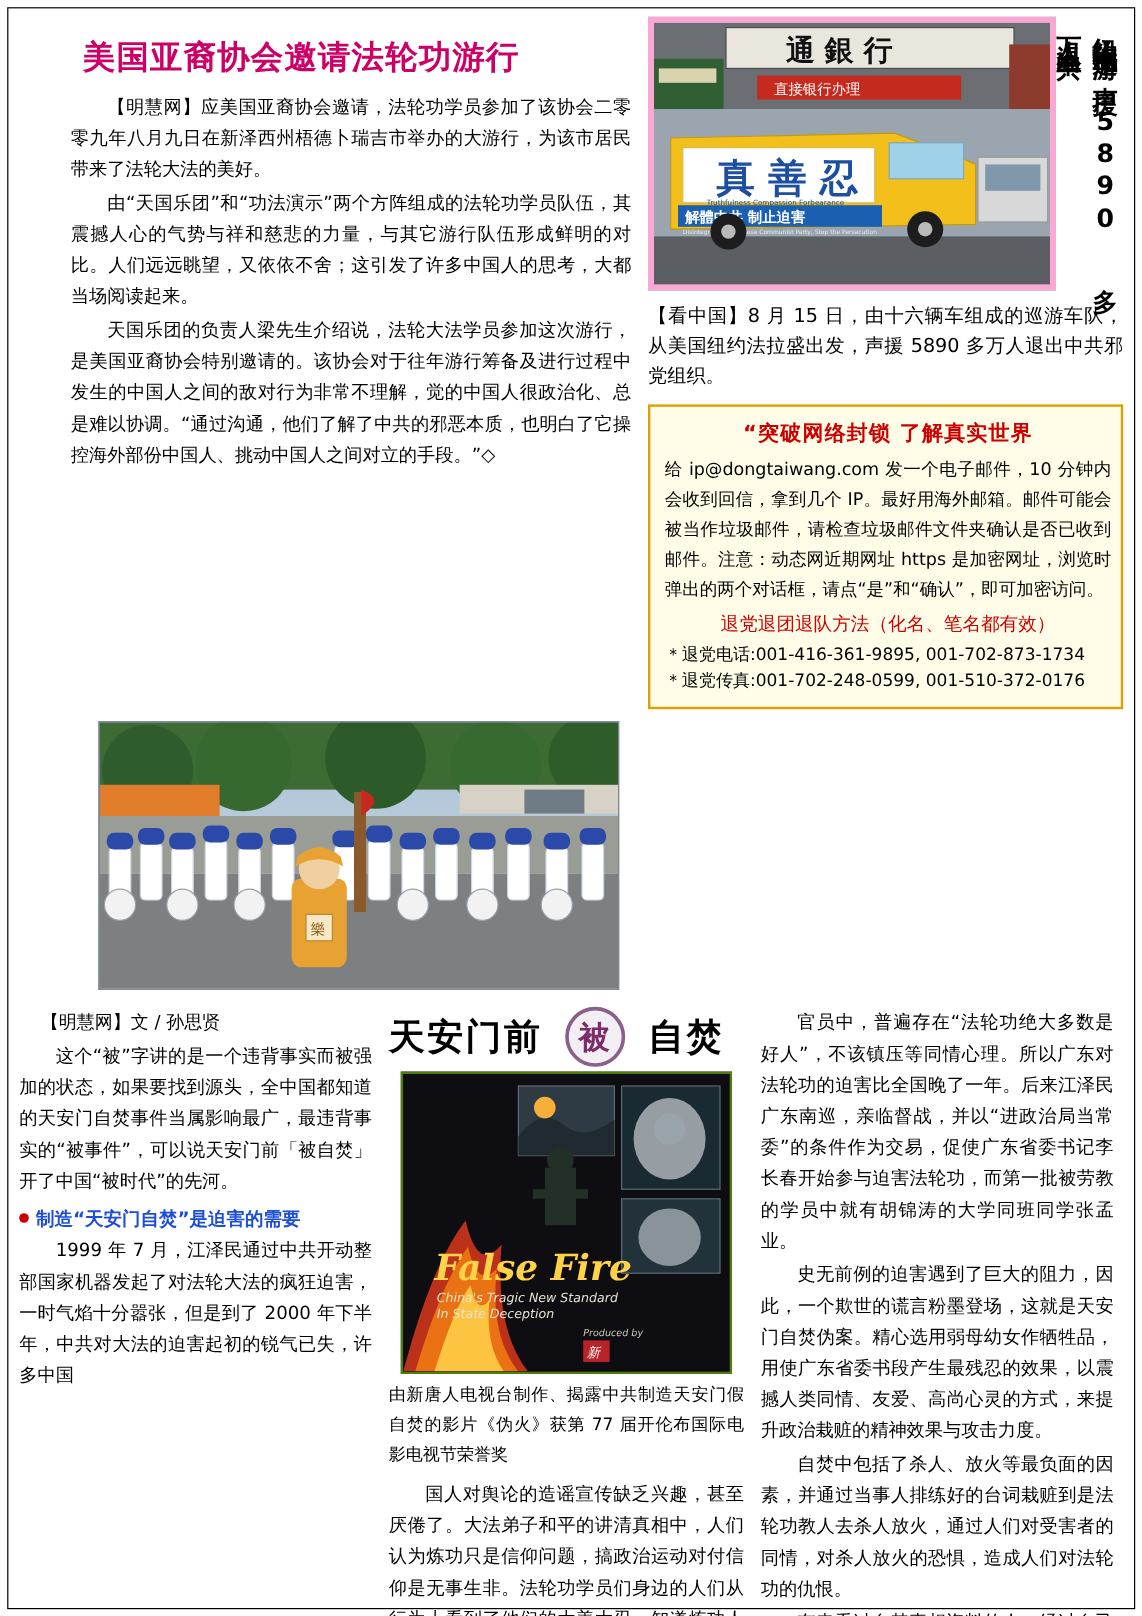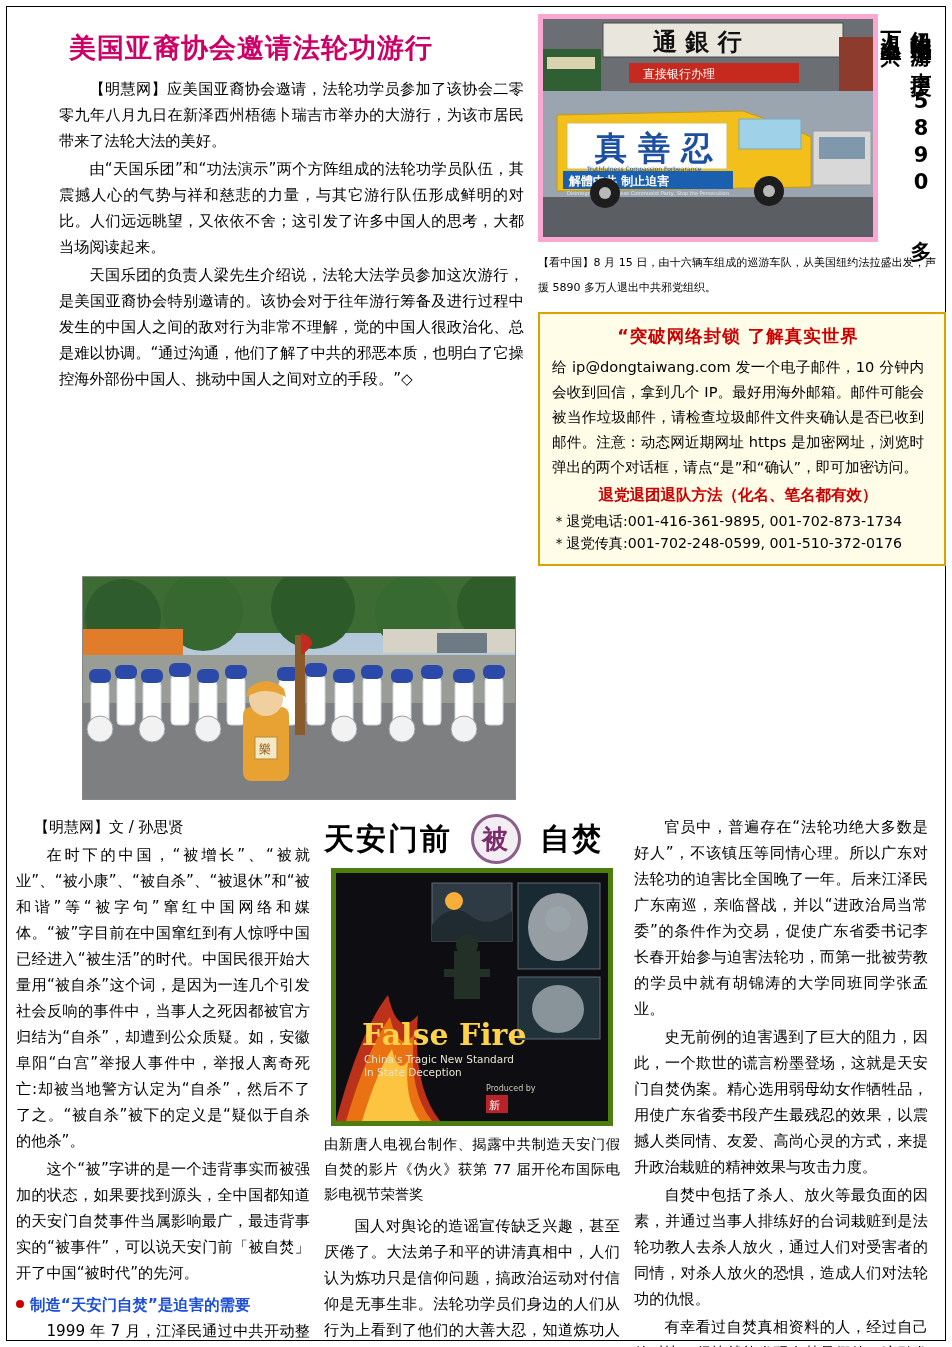--- a/index.html
+++ b/index.html
@@ -66,50 +66,50 @@
     height:215px;
   }
   .photo-top{
     position:relative;
     width:330px;height:218px;
     overflow:hidden;
     border:5px solid #f9a8d4;
     background:#7b889a;
   }
   .caption{
-    font-size:11px;
+    font-size:16px;
     line-height:25px;
     margin-top:8px;
     text-align:justify;
   }
 
   
   .yellowbox{
     margin-top:12px;
     border:2px solid #d8a200;
     background:#fffce8;
-    padding:8px 20px 10px 12px;
+    padding:8px 8px 10px 12px;
     width:372px;
   }
   .yb-title{
     color:#cc0000;
     font-weight:bold;
     font-size:17.5px;
     text-align:center;
     margin:2px 0 6px 0;
     letter-spacing:1px;
   }
   .yb-body{
     font-size:14.6px;
     line-height:25px;
     text-align:justify;
   }
   .yb-sub{
     color:#cc0000;
-    font-weight:bold;
+    font-weight:normal;
     font-size:15.5px;
     text-align:center;
     margin:6px 0 4px 0;
   }
   .yb-phone{
     font-size:14.2px;
     line-height:22px;
   }
 
   
@@ -153,23 +153,24 @@
     margin:6px 0 0 0;
     line-height:26px;
   }
   .bullet{
     display:inline-block;width:8px;height:8px;border-radius:50%;
     background:#cc0000;margin-right:6px;vertical-align:2px;
   }
   .dvd{
     width:272px;height:248px;
     margin:4px auto 6px auto;
-    border:5px solid #4d7c0f;
+    border:2px solid #4d7c0f;
     position:relative;overflow:hidden;
     background:#0c0c10;
+    font-style:italic;
   }
   .dvd-cap{
     font-size:14.2px;line-height:25px;text-align:justify;
     margin-bottom:6px;
   }
 </style>
 </head>
 <body>
 
 <div class="page">
@@ -320,21 +321,20 @@
       <rect x="212" y="58" width="10" height="100" fill="#8a5a2b"></rect>
       <path d="M218 56 q22 8 0 22 z" fill="#c62a1e"></path>
     </svg>
   </div>
 
   <div class="lower">
 
     <div class="col">
       <div class="byline">【明慧网】文 / 孙思贤</div>
       <div class="body-text">
-        <p>在时下的中国，“被增长”、“被就业”、“被小康”、“被自杀”、“被退休”和“被和谐”等“被字句”窜红中国网络和媒体。“被”字目前在中国窜红到有人惊呼中国已经进入“被生活”的时代。中国民很开始大量用“被自杀”这个词，是因为一连几个引发社会反响的事件中，当事人之死因都被官方归结为“自杀”，却遭到公众质疑。如，安徽阜阳“白宫”举报人事件中，举报人离奇死亡:却被当地警方认定为“自杀”，然后不了了之。“被自杀”被下的定义是“疑似于自杀的他杀”。</p>
         <p>这个“被”字讲的是一个违背事实而被强加的状态，如果要找到源头，全中国都知道的天安门自焚事件当属影响最广，最违背事实的“被事件”，可以说天安门前「被自焚」开了中国“被时代”的先河。</p>
       </div>
       <div class="redhead">
         <span class="bullet"></span><span>制造“天安门自焚”是迫害的需要</span>
       </div>
       <div class="body-text">
         <p>1999 年 7 月，江泽民通过中共开动整部国家机器发起了对法轮大法的疯狂迫害，一时气焰十分嚣张，但是到了 2000 年下半年，中共对大法的迫害起初的锐气已失，许多中国</p>
       </div>
     </div>
 

